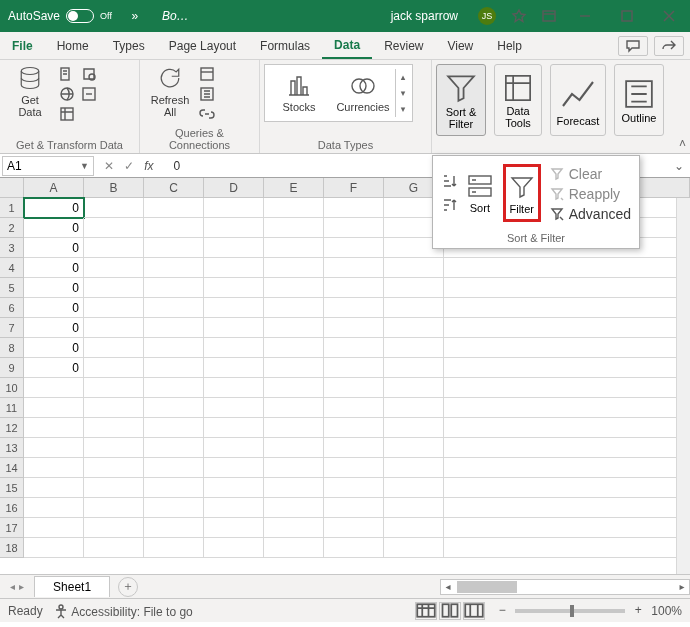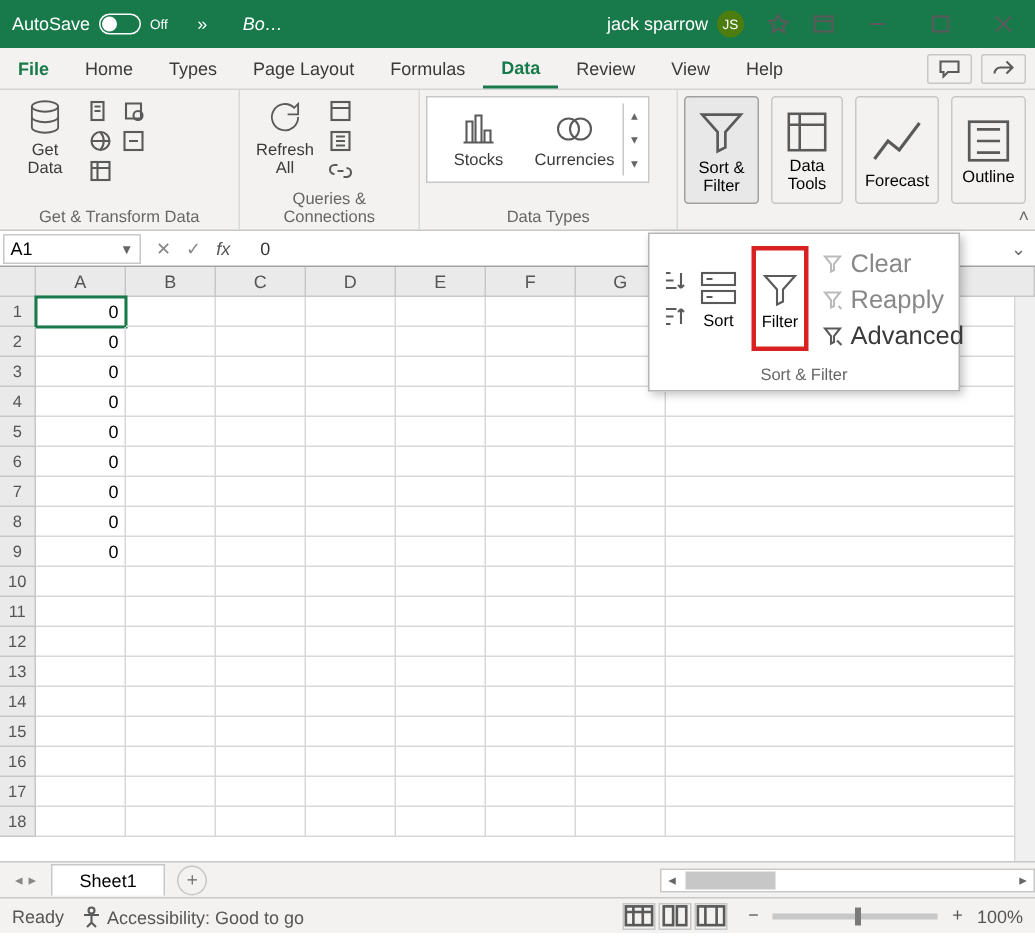--- a/index.html
+++ b/index.html
@@ -7,21 +7,21 @@
 
   
   .titlebar { height: 32px; background: #187a4b; color: #fff; display: flex; align-items: center; font-size: 12px; }
   .titlebar .autosave { display: flex; align-items: center; gap: 6px; padding: 0 8px; }
   .toggle { width: 28px; height: 14px; border: 1px solid #fff; border-radius: 7px; position: relative; }
   .toggle::after { content: ""; position: absolute; width: 10px; height: 10px; border-radius: 50%; background: #fff; top: 1px; left: 1px; }
   .tb-btn { width: 30px; height: 32px; display: flex; align-items: center; justify-content: center; color: #fff; }
   .tb-btn svg { width: 16px; height: 16px; display:block; }
   .docname { flex: 0 0 auto; padding: 0 12px; font-style: italic; }
   .search-glyph { padding: 0 6px; }
-  .user { display: flex; align-items: center; gap: 6px; padding: 0 8px; }
+  .user { display: flex; align-items: center; gap: 20px; padding: 0 8px; }
   .avatar { width: 18px; height: 18px; border-radius: 50%; background: #4d7c0f; color: #fff; font-size: 9px; display: flex; align-items: center; justify-content: center; }
   .win-btn { width: 42px; height: 32px; display: flex; align-items: center; justify-content: center; }
   .win-btn svg { width: 12px; height: 12px; }
 
   
   .ribbon-tabs { height: 28px; background: #f3f2f1; border-bottom: 1px solid #d4d4d4; display: flex; align-items: stretch; font-size: 12px; }
   .ribbon-tabs .tab { padding: 0 12px; display: flex; align-items: center; color: #3a3a3a; }
   .ribbon-tabs .tab.file { color: #187a4b; font-weight: 600; }
   .ribbon-tabs .tab.active { border-bottom: 2px solid #187a4b; color: #187a4b; font-weight: 600; }
   .ribbon-tabs .spacer { flex: 1; }
@@ -47,21 +47,21 @@
   .gal-ctrl div{width:14px;height:16px;display:flex;align-items:center;justify-content:center;font-size:9px;color:#666;}
 
   .ribbon-collapse { position:absolute; right:4px; bottom:2px; font-size:12px; color:#666;}
 
   
   .dropdown { position:absolute; top:155px; left:432px; width:208px; background:#fff; border:1px solid #b5b5b5; box-shadow:2px 2px 6px rgba(0,0,0,.25); z-index:50; }
   .dropdown .row { display:flex; padding:8px; gap:8px; }
   .dd-big { display:flex; flex-direction:column; align-items:center; justify-content:center; width:48px; font-size:11px; }
   .dd-big svg{width:28px;height:28px;margin-bottom:2px;}
   .dd-big.hl { border:3px solid #d92121; padding:3px 2px 1px 2px; }
-  .dd-side { display:flex; flex-direction:column; gap:4px; font-size:17px; color:#888; padding-top:2px; }
+  .dd-side { display:flex; flex-direction:column; gap:4px; font-size:14px; color:#888; padding-top:2px; }
   .dd-side .itm{display:flex;align-items:center;gap:4px;}
   .dd-side .adv{color:#3a3a3a;}
   .dd-label { text-align:center; font-size:11px; color:#666; padding:2px 0 4px 0; }
   .mini-col{display:flex;flex-direction:column;gap:8px;align-items:center;justify-content:center;width:20px;padding:4px 0;}
   .mini-col svg{width:16px;height:16px;}
 
   
   .formula { height:24px; border-bottom:1px solid #a3a3a3; display:flex; align-items:center; font-size:12px; }
   .namebox { width:92px; border:1px solid #c7c7c7; height:20px; margin:0 2px 0 2px; display:flex; align-items:center; justify-content:space-between; padding:0 4px; }
   .namebox .dd{font-size:9px;color:#666;}
@@ -176,21 +176,21 @@
     <div class="smallbox">
         <svg class="ic" viewBox="0 0 16 16">
           <path d="M10 3l4 4-4 4M14 7H6a4 4 0 00-4 4"></path>
         </svg>
       </div>
   </div>
 </div>
 
 <div class="ribbon">
 
-  <div class="rgroup" style="width:160px">
+  <div class="rgroup" style="width:140px">
     <div class="body">
       <div class="bigbtn">
         <svg viewBox="0 0 32 32">
             <ellipse cx="16" cy="8" rx="10" ry="4"></ellipse>
             <path d="M6 8v16c0 2.2 4.5 4 10 4s10-1.8 10-4V8"></path>
             <path d="M6 16c0 2.2 4.5 4 10 4s10-1.8 10-4"></path>
           </svg>
         <span style="white-space:pre-line">Get
 Data</span>
       </div>
@@ -609,21 +609,21 @@
   </div>
 </div>
 
 <div class="status">
   <span>Ready</span>
   <span>
     <svg class="ic" viewBox="0 0 16 16" style="vertical-align:-3px">
         <circle cx="8" cy="4" r="2"></circle>
         <path d="M3 7h10M8 7v5l-3 3M8 12l3 3"></path>
       </svg>
-    <span>Accessibility: Good to go</span>
+    <span>Accessibility: File to go</span>
   </span>
   <div class="views">
     <div class="vbtn">
         <svg viewBox="0 0 16 12">
           <rect x="1" y="1" width="14" height="10"></rect>
           <path d="M1 4h14M5 1v10M10 1v10"></path>
         </svg>
       </div>
     <div class="vbtn">
         <svg viewBox="0 0 16 12">

